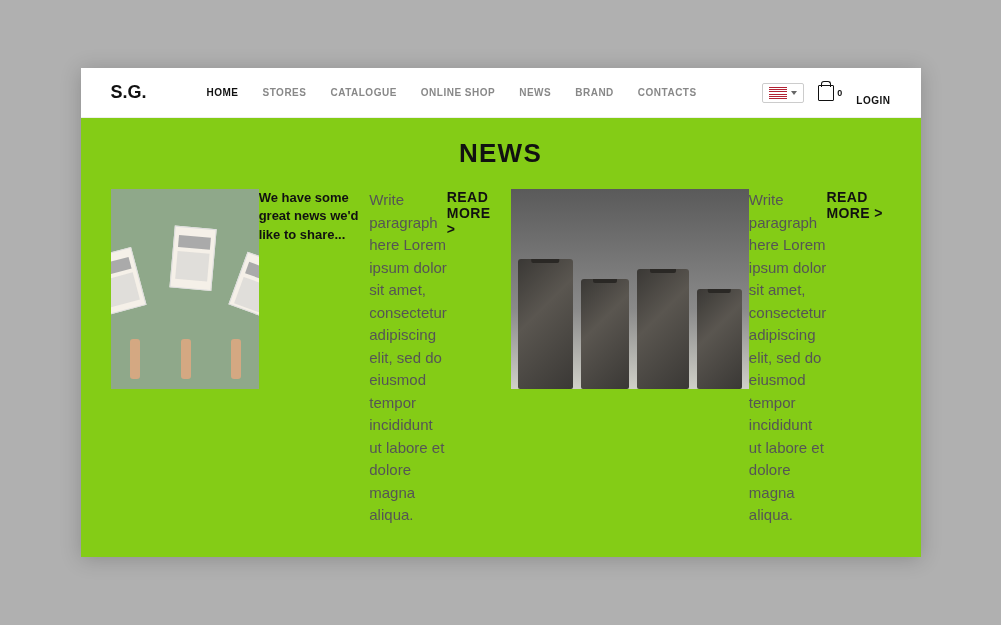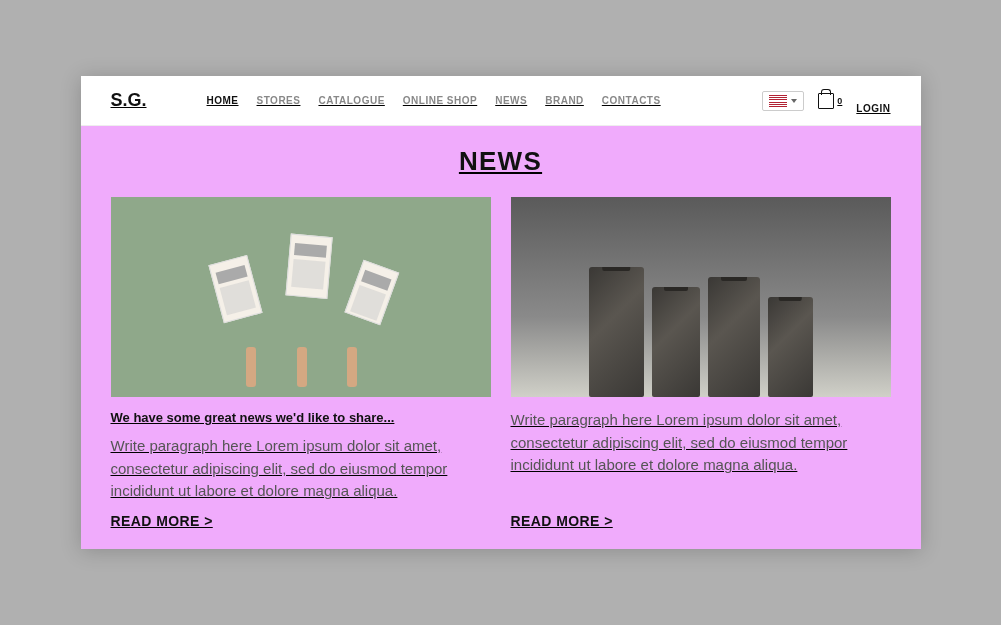--- a/index.html
+++ b/index.html
@@ -8,24 +8,23 @@
       font-family: Arial, Helvetica, sans-serif;
       display: flex;
       justify-content: center;
       align-items: center;
       min-height: 100vh;
       width: 1001px;
       height: 625px;
       overflow: hidden;
     }
     .browser-window {
-      background: #f0abfc;
+      background: #84cc16;
       width: 840px;
       box-shadow: 0 2px 20px rgba(0,0,0,0.2);
-      text-decoration: underline;
     }
     
     .header {
       display: flex;
       align-items: center;
       padding: 0 30px;
       height: 50px;
       border-bottom: 1px solid #eee;
       background: #fff;
     }
@@ -33,21 +32,21 @@
       font-size: 18px;
       font-weight: 900;
       letter-spacing: 0;
       color: #111;
       margin-right: 60px;
       white-space: nowrap;
     }
     .nav {
       display: flex;
       align-items: center;
-      gap: 18px;
+      gap: 24px;
       flex: 1;
     }
     .nav-item {
       font-size: 10px;
       font-weight: 600;
       letter-spacing: 0.05em;
       color: #888;
       cursor: pointer;
       text-decoration: none;
     }
@@ -150,21 +149,21 @@
       margin-bottom: 20px;
     }
     
     .news-grid {
       display: grid;
       grid-template-columns: 1fr 1fr;
       gap: 20px;
     }
     .news-card {
       display: flex;
-      flex-direction: column;
+      flex-direction: row;
     }
     
     .img-placeholder-1 {
       width: 100%;
       height: 200px;
       background: #8fa88a;
       position: relative;
       overflow: hidden;
       margin-bottom: 12px;
     }

